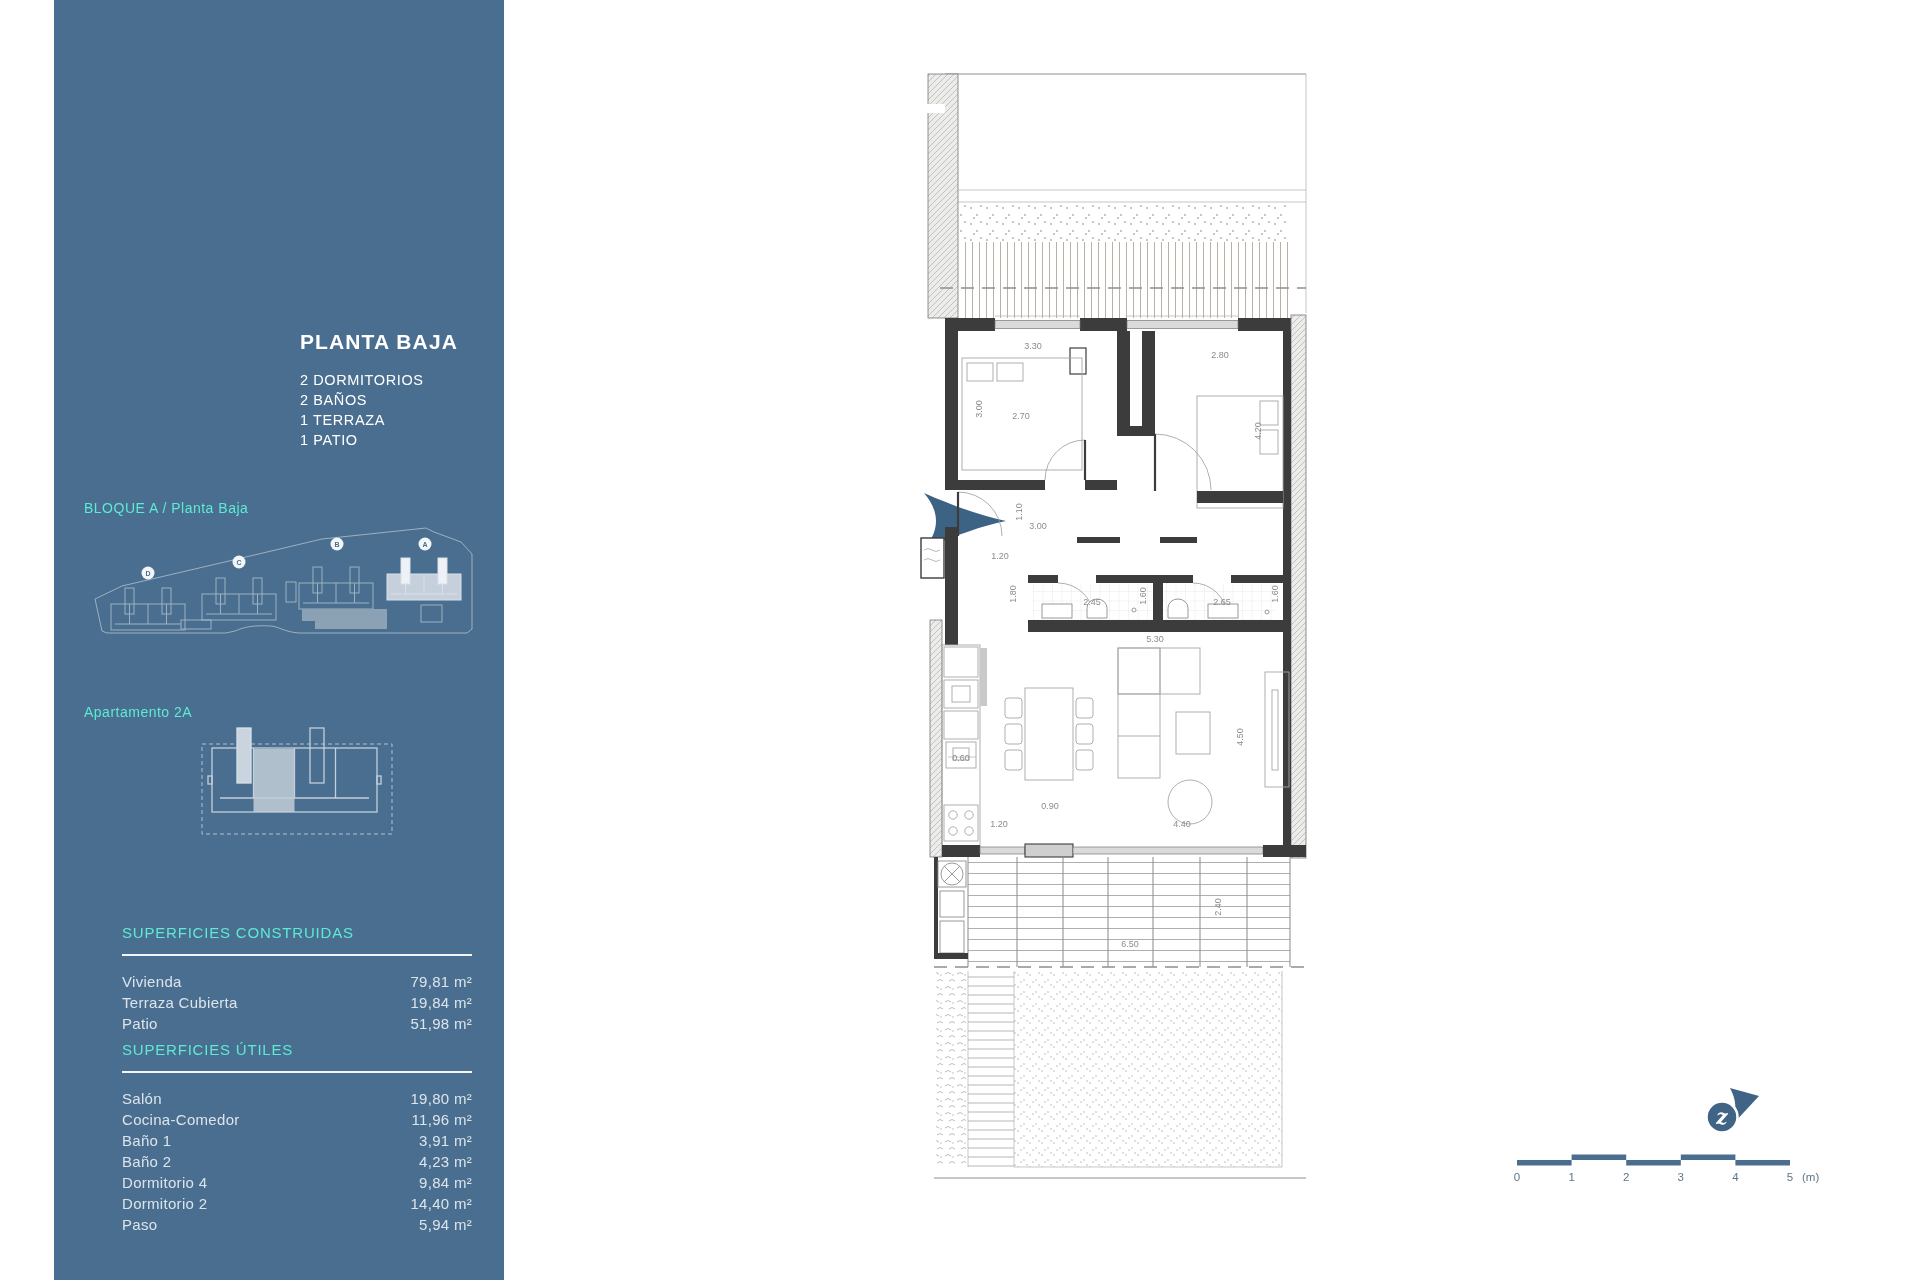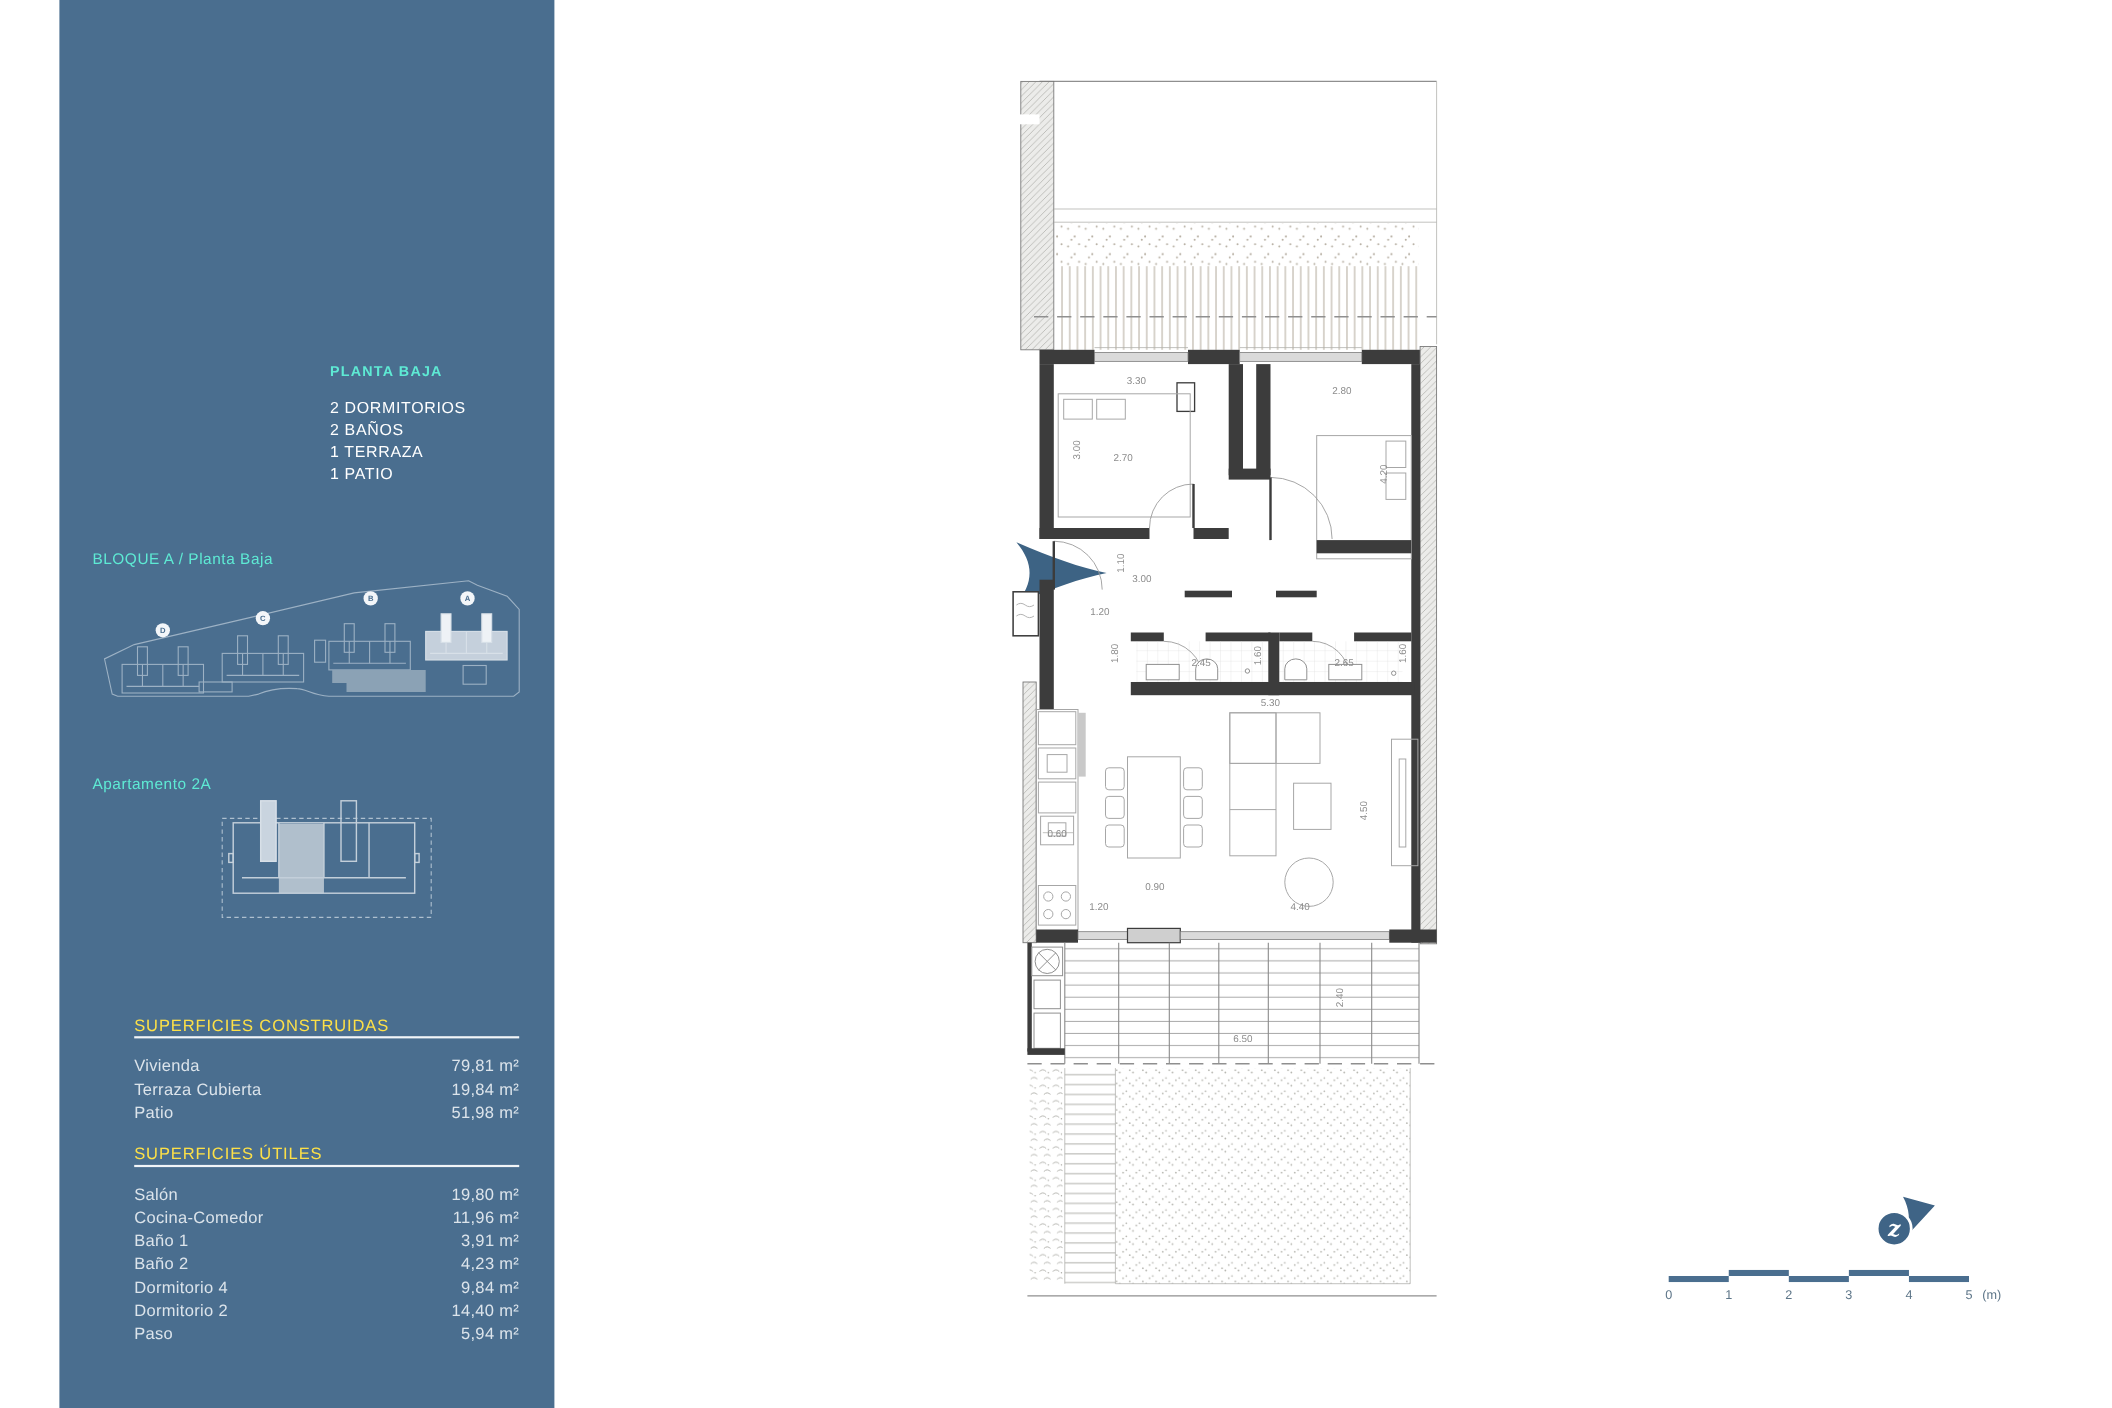--- a/index.html
+++ b/index.html
@@ -1,27 +1,27 @@
 <!DOCTYPE html>
 <html><head>
 <meta charset="utf-8">
 <style>
   html,body{margin:0;padding:0;background:#ffffff;}
   .page{position:relative;width:1920px;height:1280px;background:#ffffff;overflow:hidden;
         font-family:"Liberation Sans",sans-serif;}
   
   .sidebar{position:absolute;left:54px;top:0;width:450px;height:1280px;background:#4a6e8f;}
   .sb-title-block{position:absolute;left:246px;top:330px;}
-  .sb-title{color:#5eead4;font-size:13px;font-weight:bold;letter-spacing:1.1px;margin:0 0 16px 0;}
+  .sb-title{color:#ffffff;font-size:21px;font-weight:bold;letter-spacing:1.1px;margin:0 0 16px 0;}
   .sb-feature{color:#ffffff;font-size:14.5px;line-height:20px;letter-spacing:.6px;}
   .sb-center{position:absolute;left:30px;width:420px;text-align:left;color:#5eead4;
              font-size:14px;letter-spacing:.5px;}
   .area-block{position:absolute;left:68px;width:350px;color:#dce4eb;}
-  .area-block h2{color:#fde047;font-weight:normal;font-size:15px;letter-spacing:.8px;margin:0;
-                 border-bottom:2px solid #f2f5f8;padding-bottom:1px;}
+  .area-block h2{color:#5eead4;font-weight:normal;font-size:15px;letter-spacing:.8px;margin:0;
+                 border-bottom:2px solid #f2f5f8;padding-bottom:13px;}
   .arows{margin-top:15px;}
   .arow{display:flex;justify-content:space-between;font-size:15px;line-height:21px;letter-spacing:.3px;}
   .arow .val{}
   
   .site-svg{position:absolute;left:40px;top:526px;}
   .apt-svg{position:absolute;left:140px;top:716px;}
   .site-b{fill:none;stroke:#9cb1c4;stroke-width:1;}
   .badge{fill:#f3f6f9;}
   .badge-t{fill:#4a6e8f;font-size:7px;font-weight:bold;text-anchor:middle;}
   .apt-l{fill:none;stroke:#c3cfda;stroke-width:1.3;}

